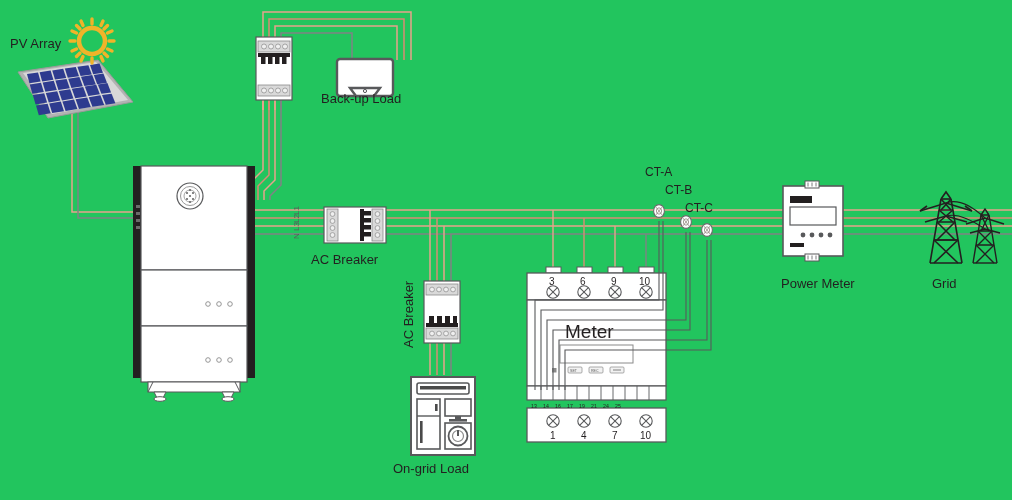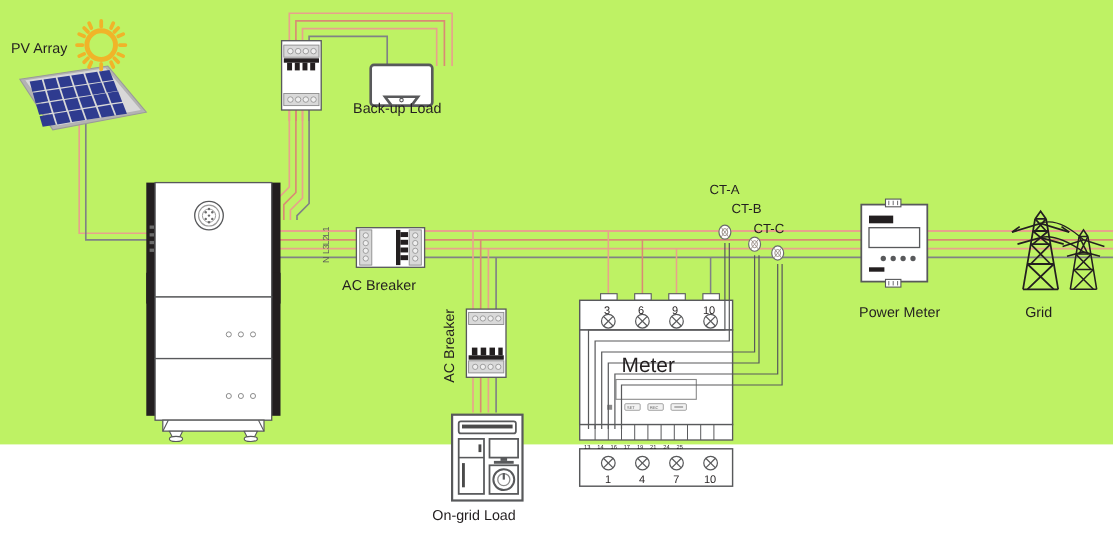--- a/index.html
+++ b/index.html
@@ -1,18 +1,18 @@
 <!DOCTYPE html>
 <html><head>
 <meta charset="utf-8">
 <style>
   html,body{margin:0;padding:0;background:#ffffff;}
   body{width:1012px;height:500px;overflow:hidden;
        font-family:"Liberation Sans","DejaVu Sans",sans-serif;}
-  #stage{position:relative;width:1012px;height:404px;background:#bef264;}
+  #stage{position:relative;width:1012px;height:500px;background:#22c55e;}
   svg#diagram{position:absolute;left:0;top:0;width:1012px;height:500px;display:block;}
   .lbl{font-family:"Liberation Sans","DejaVu Sans",sans-serif;fill:#231f20;}
   .lbl-main{font-size:13px;}
   .lbl-ct{font-size:12px;}
   .lbl-phase{font-size:8px;fill:#5a5a5a;}
   .lbl-meter{font-size:19px;fill:#231f20;}
   .lbl-term{font-size:10px;fill:#231f20;}
   .lbl-termsm{font-size:5.2px;fill:#231f20;}
   .lbl-btn{font-size:3.6px;fill:#555;}
 </style>

